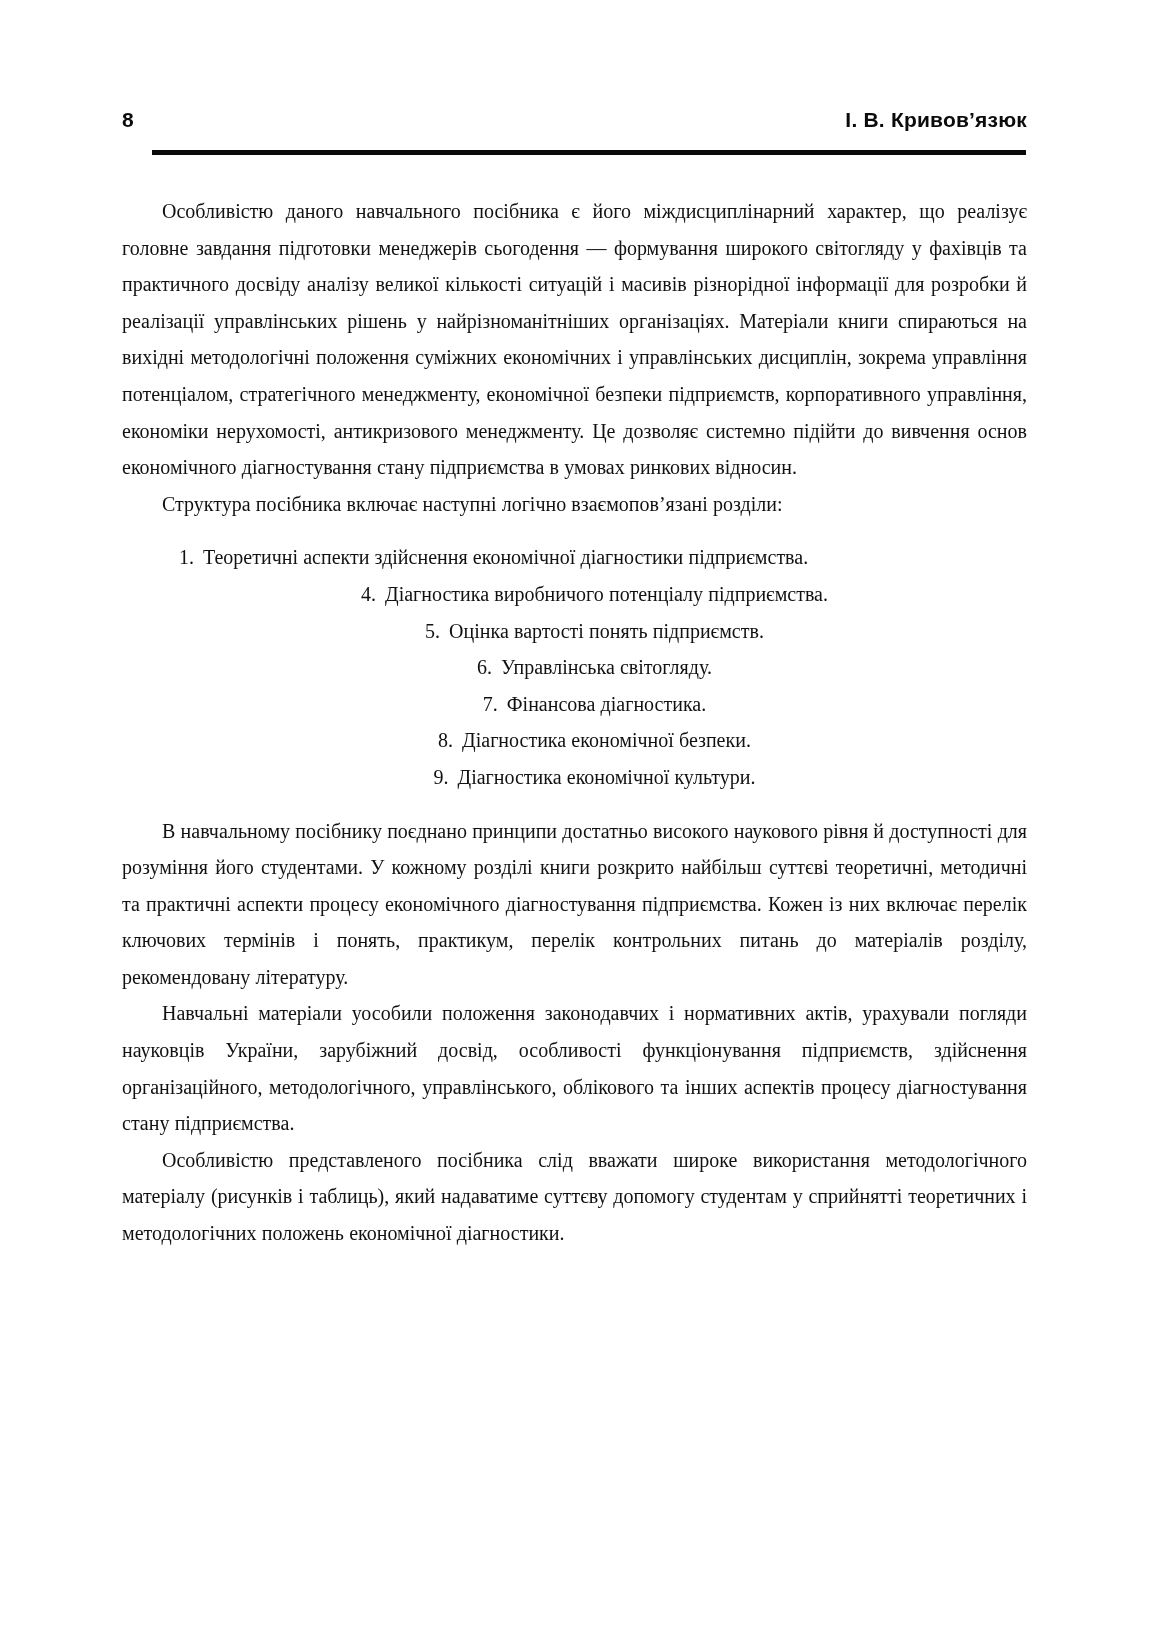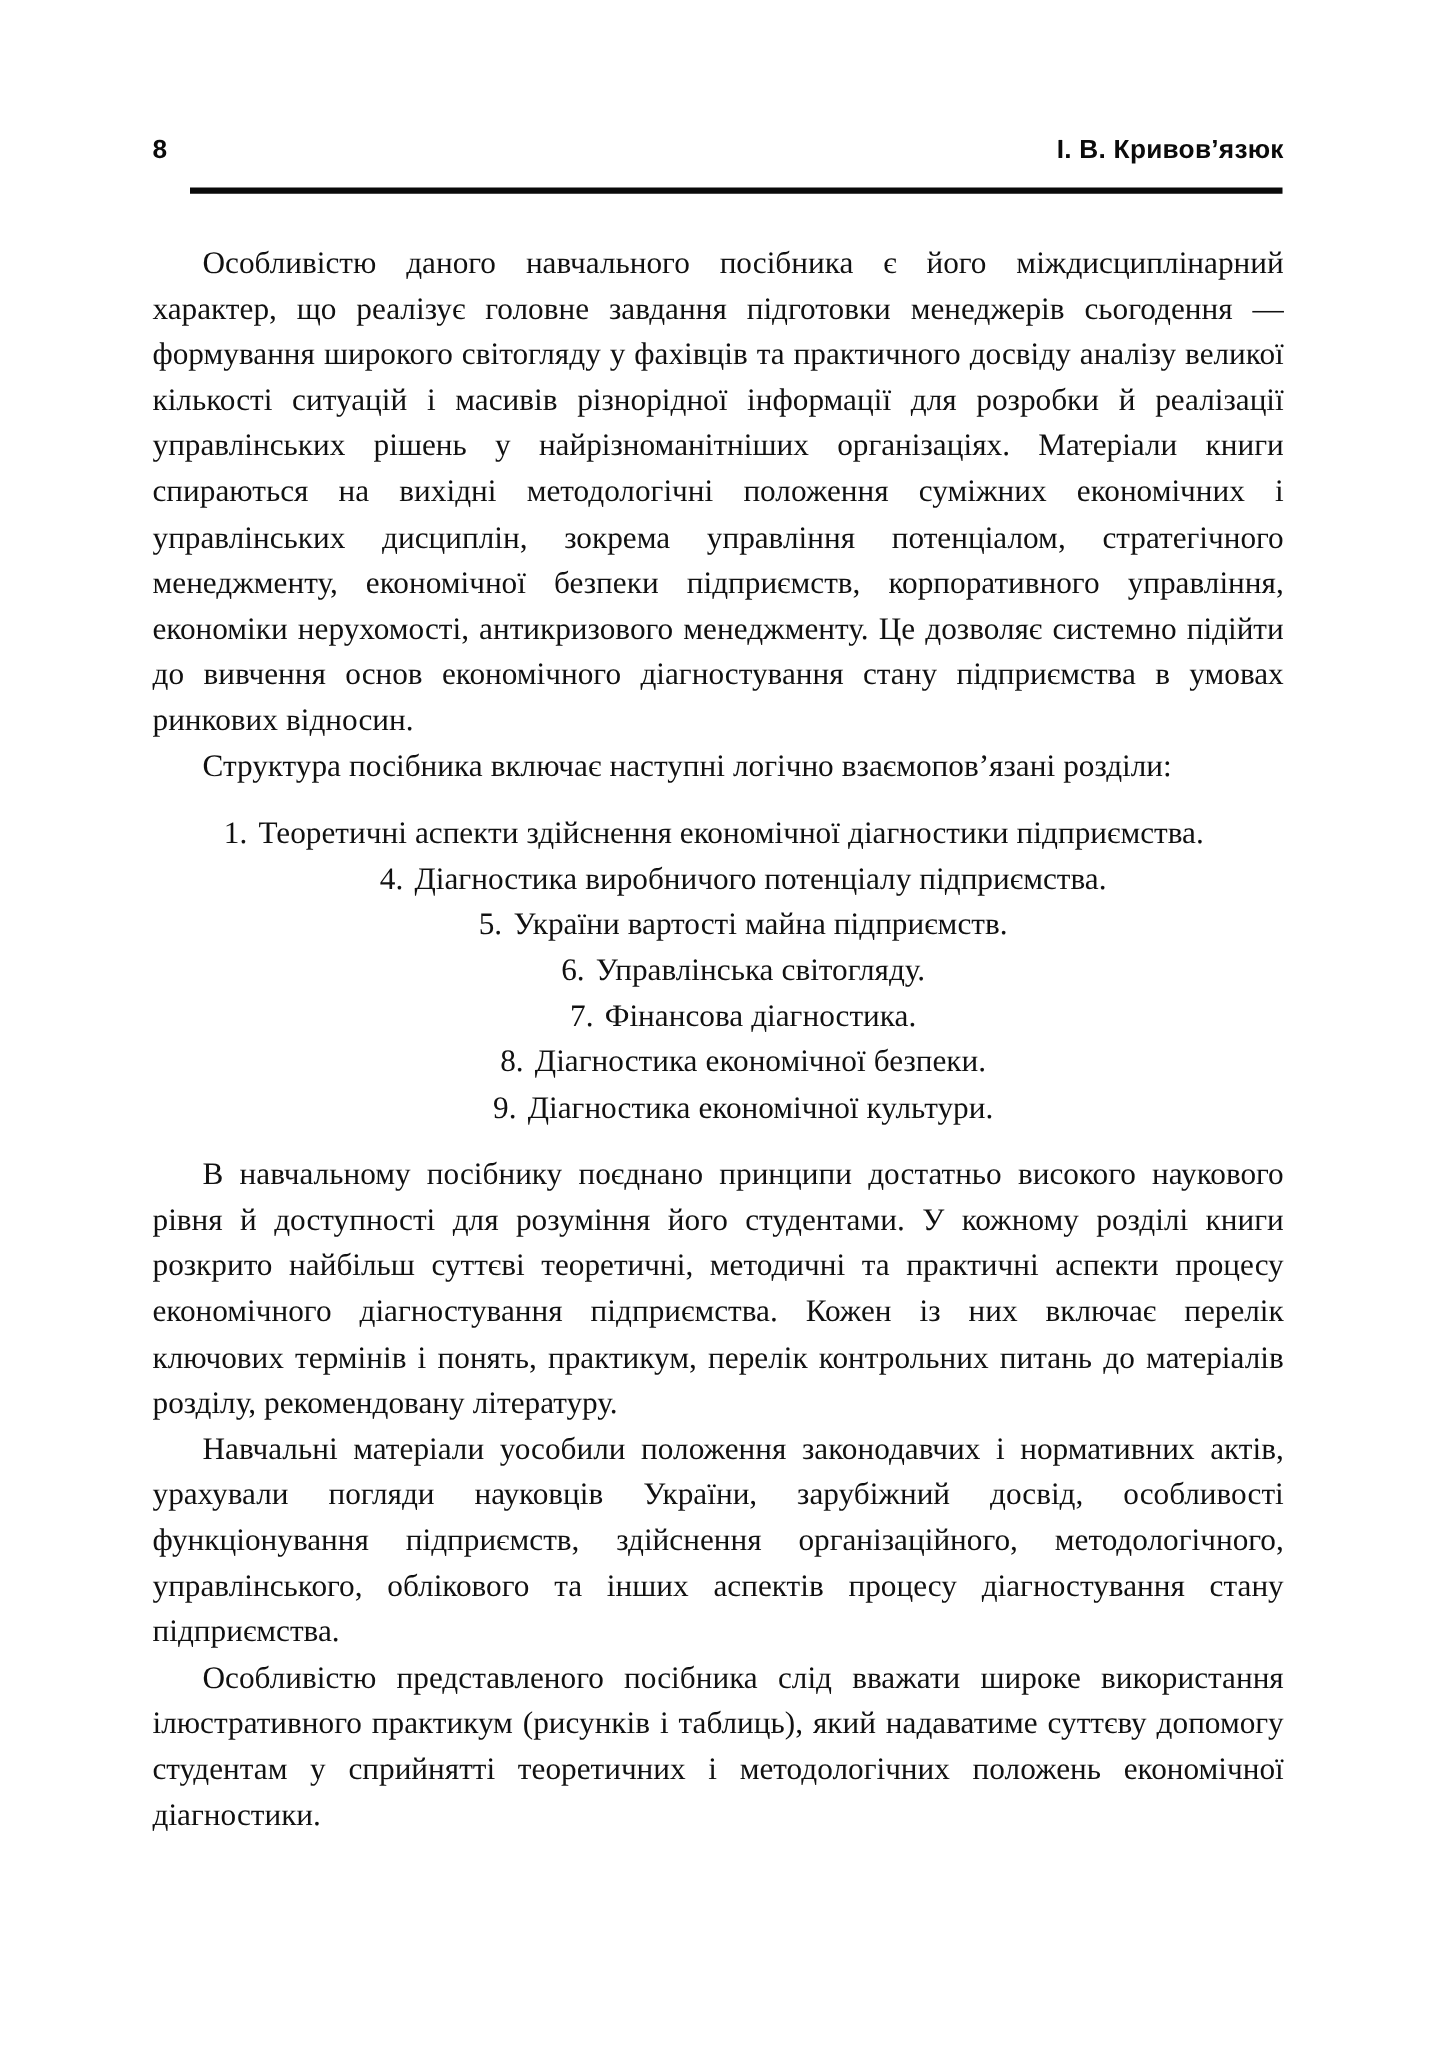--- a/index.html
+++ b/index.html
@@ -55,21 +55,21 @@
     height: 5px;
     background: #0a0a0a;
   }
 
   
   .content {
     position: absolute;
     left: 122px;
     top: 193px;
     width: 905px;
-    font-size: 25px;
+    font-size: 20px;
     line-height: 36.6px;
     text-align: justify;
     text-justify: inter-word;
     -webkit-hyphens: none;
     hyphens: none;
     word-spacing: 0.2px;
   }
   .para {
     margin: 0;
     text-indent: 40px;
@@ -120,36 +120,36 @@
     <p class="para">Структура посібника включає наступні логічно взаємопов’язані розділи:</p>
 
     <ol class="numlist">
       <li>
         <span class="num">1.</span><span>Теоретичні аспекти здійснення економічної діагностики підприємства.</span>
       </li>
       <li class="short">
         <span class="num">4.</span><span>Діагностика виробничого потенціалу підприємства.</span>
       </li>
       <li class="short">
-        <span class="num">5.</span><span>України вартості майна підприємств.</span>
+        <span class="num">5.</span><span>Оцінка вартості понять підприємств.</span>
       </li>
       <li class="short">
         <span class="num">6.</span><span>Управлінська світогляду.</span>
       </li>
       <li class="short">
         <span class="num">7.</span><span>Фінансова діагностика.</span>
       </li>
       <li class="short">
         <span class="num">8.</span><span>Діагностика економічної безпеки.</span>
       </li>
       <li class="short">
         <span class="num">9.</span><span>Діагностика економічної культури.</span>
       </li>
     </ol>
 
     <p class="para">В навчальному посібнику поєднано принципи достатньо високого наукового рівня й доступності для розуміння його студентами. У кожному розділі книги розкрито найбільш суттєві теоретичні, методичні та практичні аспекти процесу економічного діагностування підприємства. Кожен із них включає перелік ключових термінів і понять, практикум, перелік контрольних питань до матеріалів розділу, рекомендовану літературу.</p>
 
     <p class="para">Навчальні матеріали уособили положення законодавчих і нормативних актів, урахували погляди науковців України, зарубіжний досвід, особливості функціонування підприємств, здійснення організаційного, методологічного, управлінського, облікового та інших аспектів процесу діагностування стану підприємства.</p>
 
-    <p class="para">Особливістю представленого посібника слід вважати широке використання ілюстративного практикум (рисунків і таблиць), який надаватиме суттєву допомогу студентам у сприйнятті теоретичних і методологічних положень економічної діагностики.</p>
+    <p class="para">Особливістю представленого посібника слід вважати широке використання методологічного матеріалу (рисунків і таблиць), який надаватиме суттєву допомогу студентам у сприйнятті теоретичних і методологічних положень економічної діагностики.</p>
 
   </div>
 </div>
 
 </body></html>

